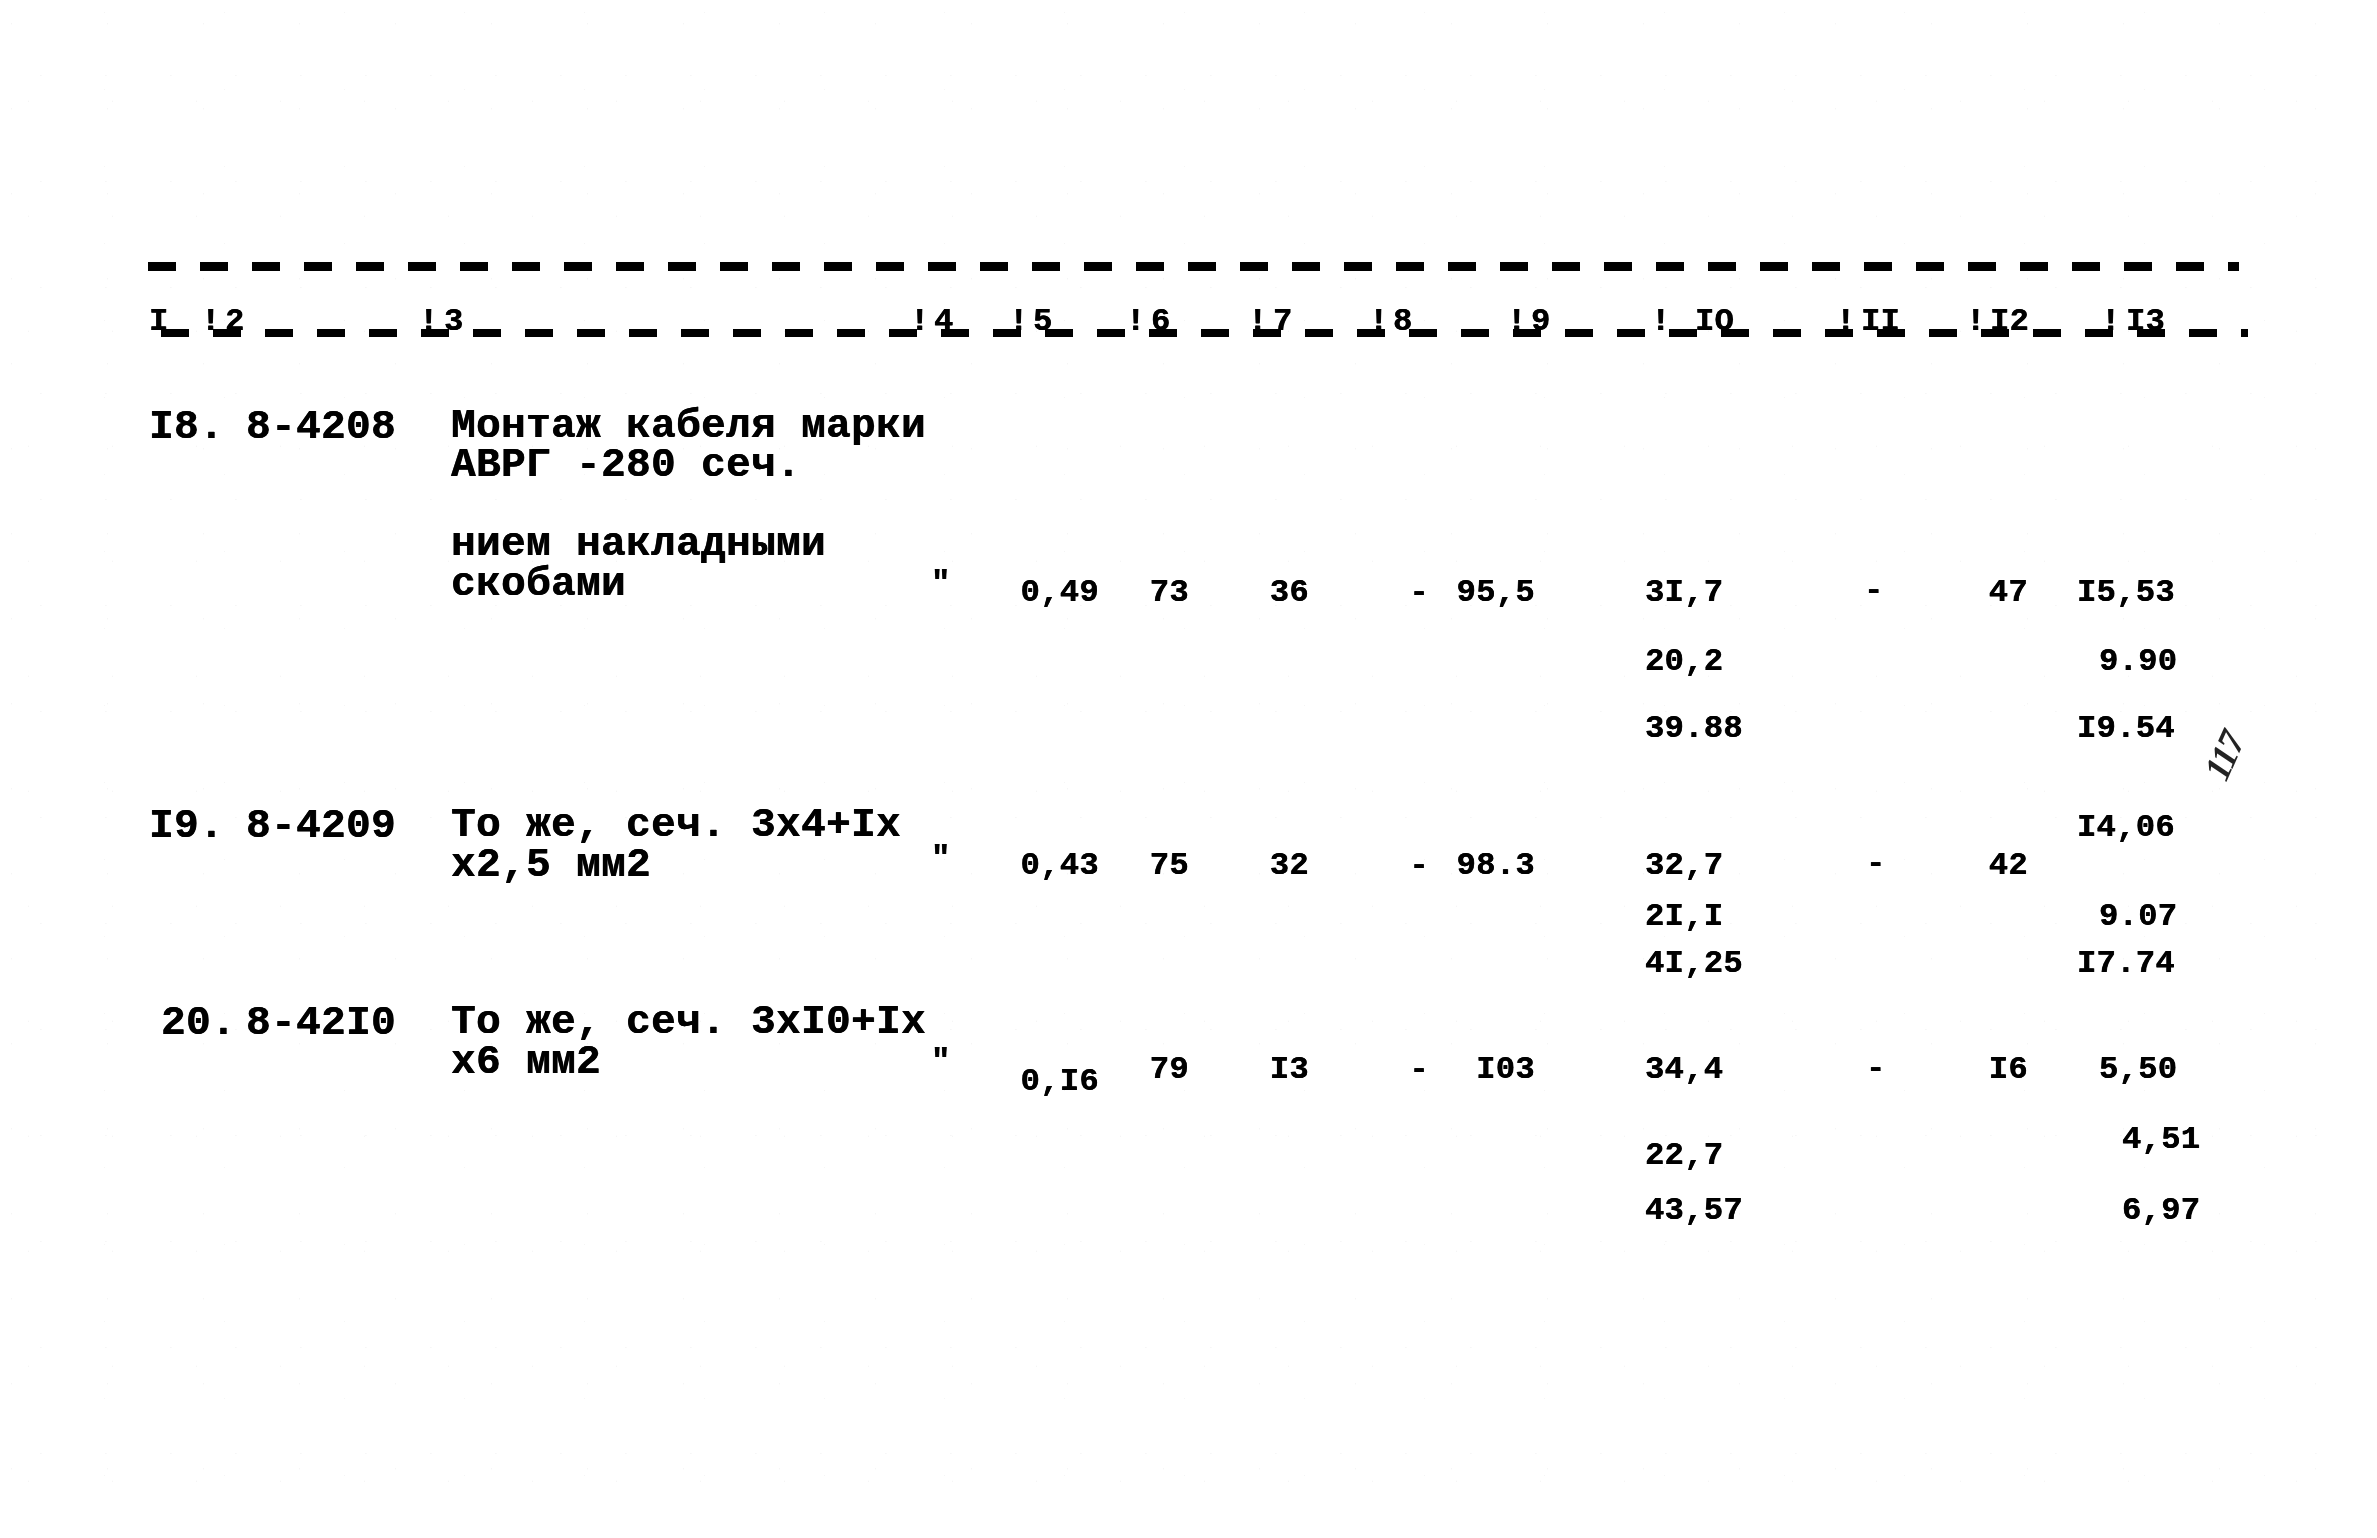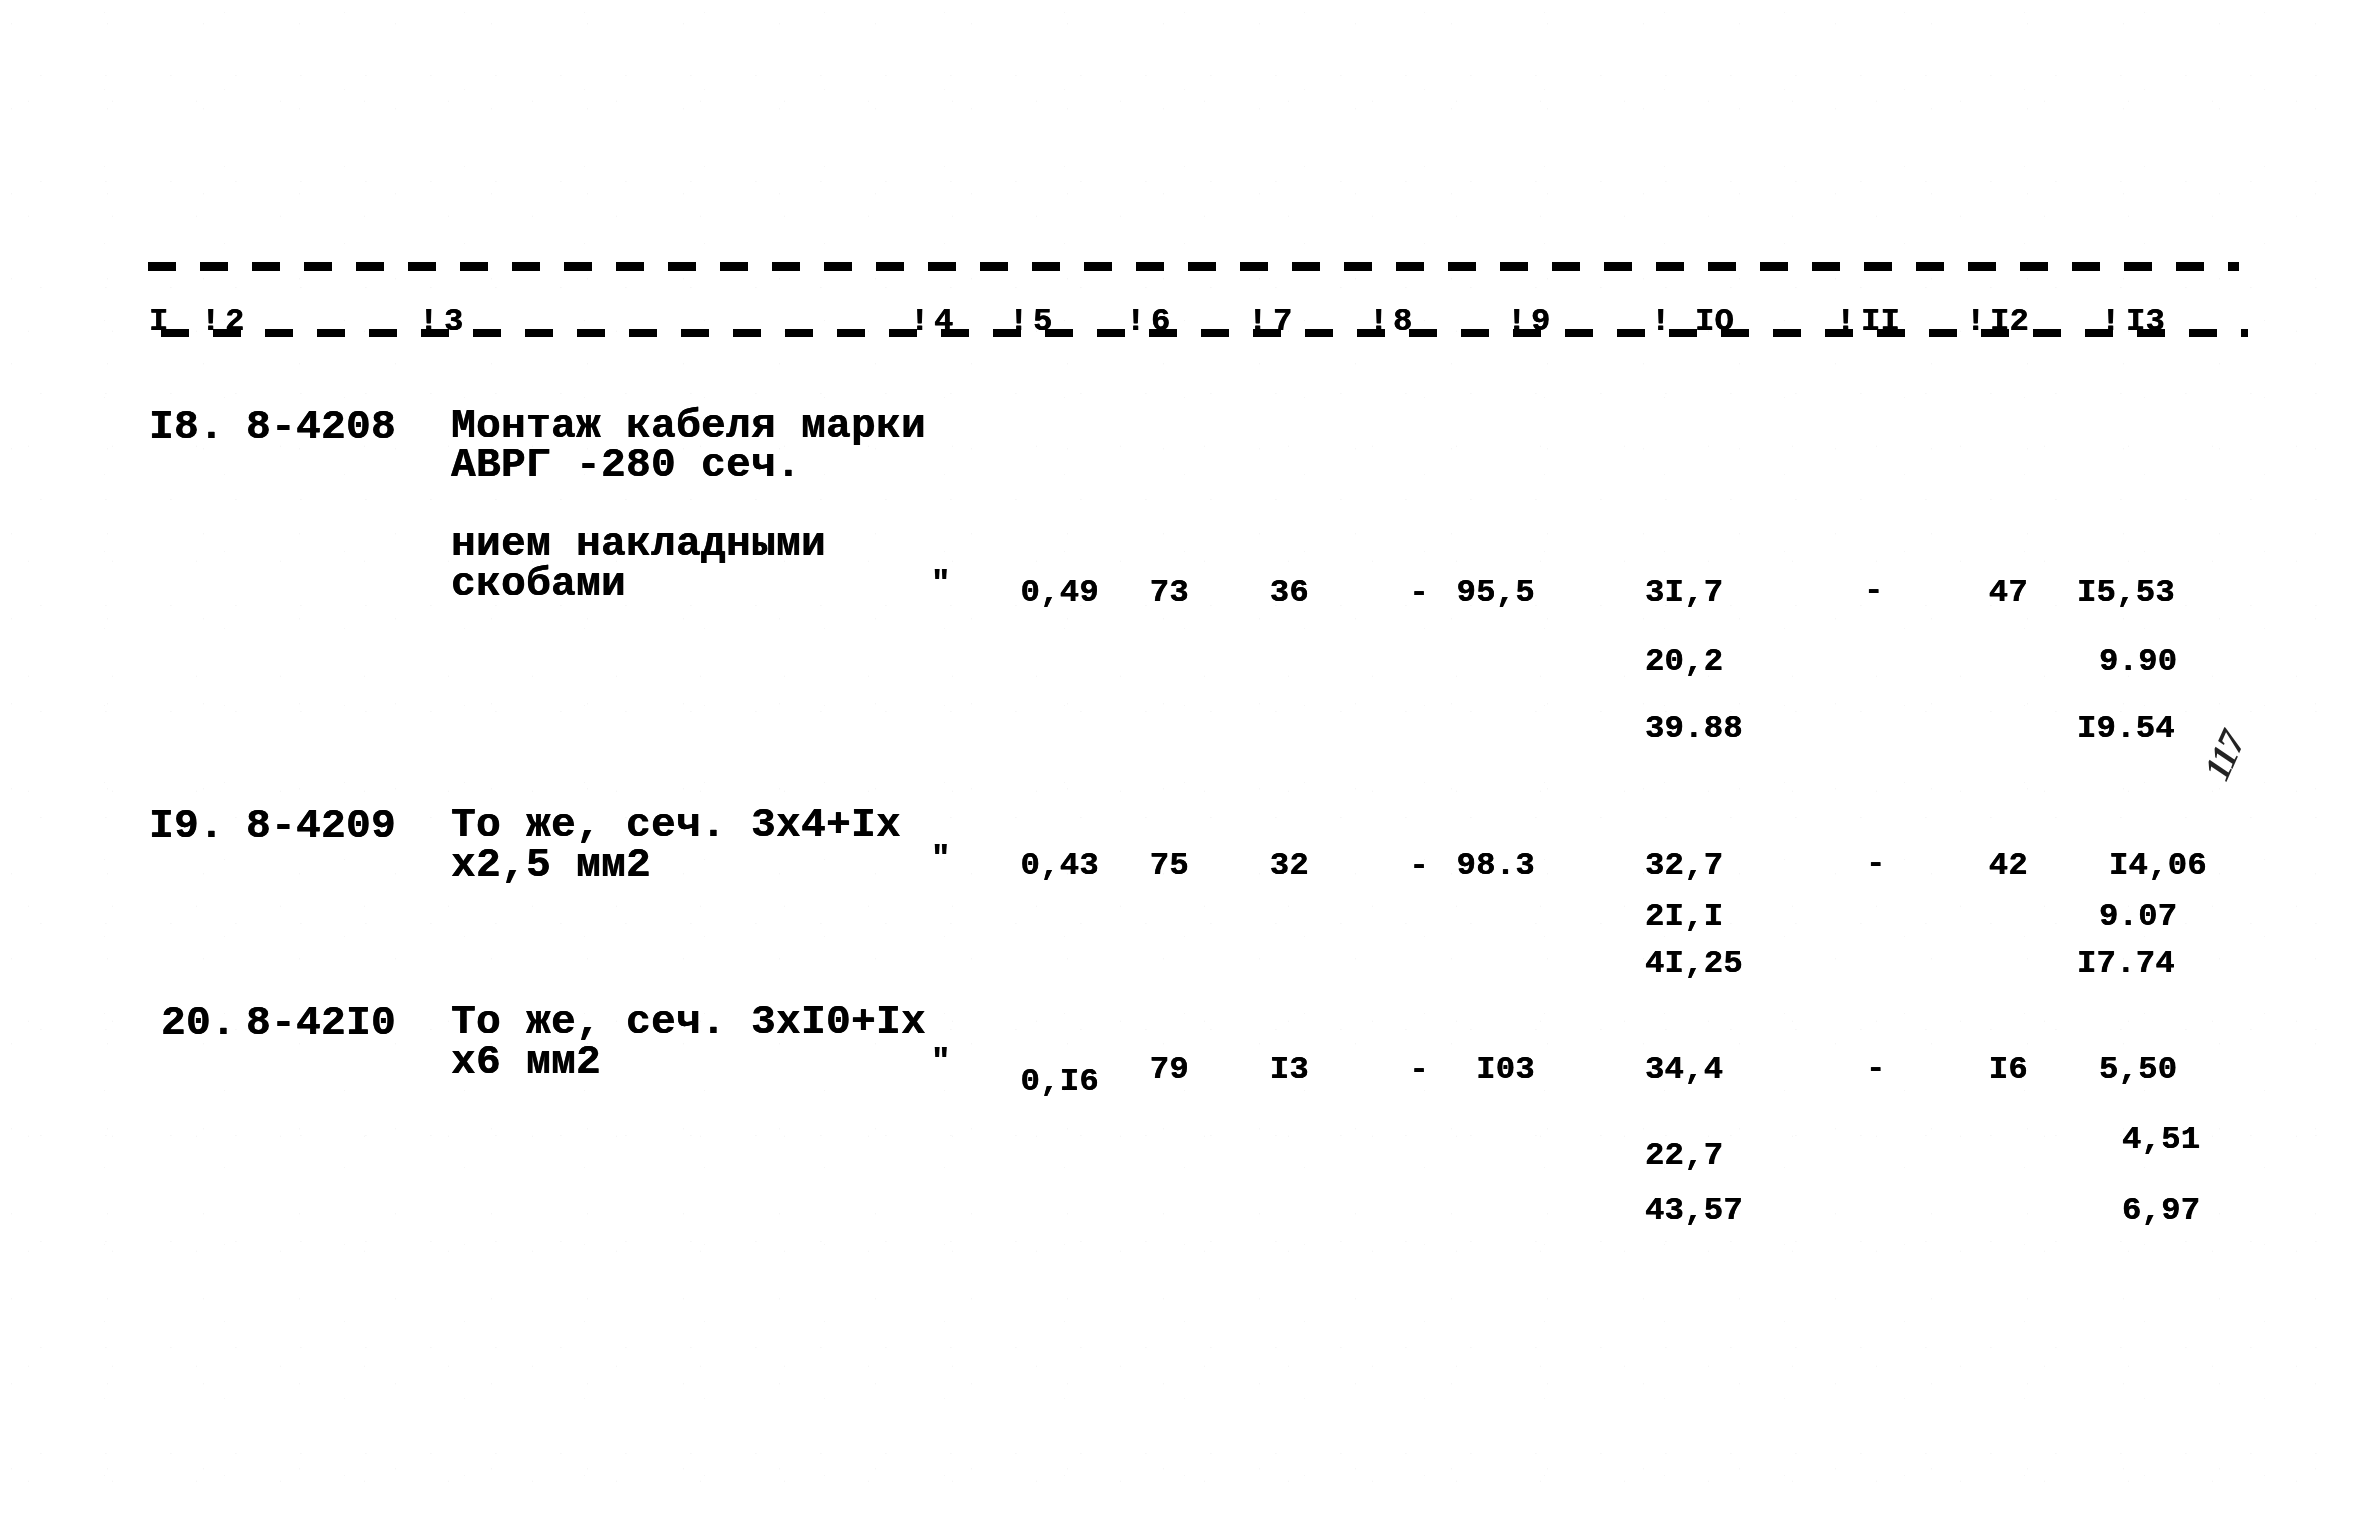--- a/index.html
+++ b/index.html
@@ -188,21 +188,21 @@
   <div class="tx num ralign" style="left:1352px; top:845px; width:77px;">-</div>
   <div class="tx num ralign" style="left:1359px; top:845px; width:176px;">98.3</div>
 
   <div class="tx num" style="left:1645px; top:845px;">32,7</div>
   <div class="tx num" style="left:1645px; top:896px;">2I,I</div>
   <div class="tx num" style="left:1645px; top:943px;">4I,25</div>
 
   <div class="tx num" style="left:1866px; top:843px;">-</div>
   <div class="tx num ralign" style="left:1936px; top:845px; width:92px;">42</div>
 
-  <div class="tx num" style="left:2077px; top:845px;margin-left:32px;">I4,06</div>
+  <div class="tx num" style="left:2077px; top:807px;">I4,06</div>
   <div class="tx num" style="left:2099px; top:896px;">9.07</div>
   <div class="tx num" style="left:2077px; top:943px;">I7.74</div>
 
   <div class="tx body-tx" style="left:161px; top:1003px;">20.</div>
   <div class="tx body-tx" style="left:246px; top:1003px;">8-42I0</div>
 
   <div class="tx body-tx multiline" style="left:451px; top:1003px;">То же, сеч. 3хI0+Iх</div>
   <div class="tx body-tx multiline" style="left:451px; top:1043px;">х6 мм2</div>
 
   <div class="tx num" style="left:931px; top:1041px;">"</div>

